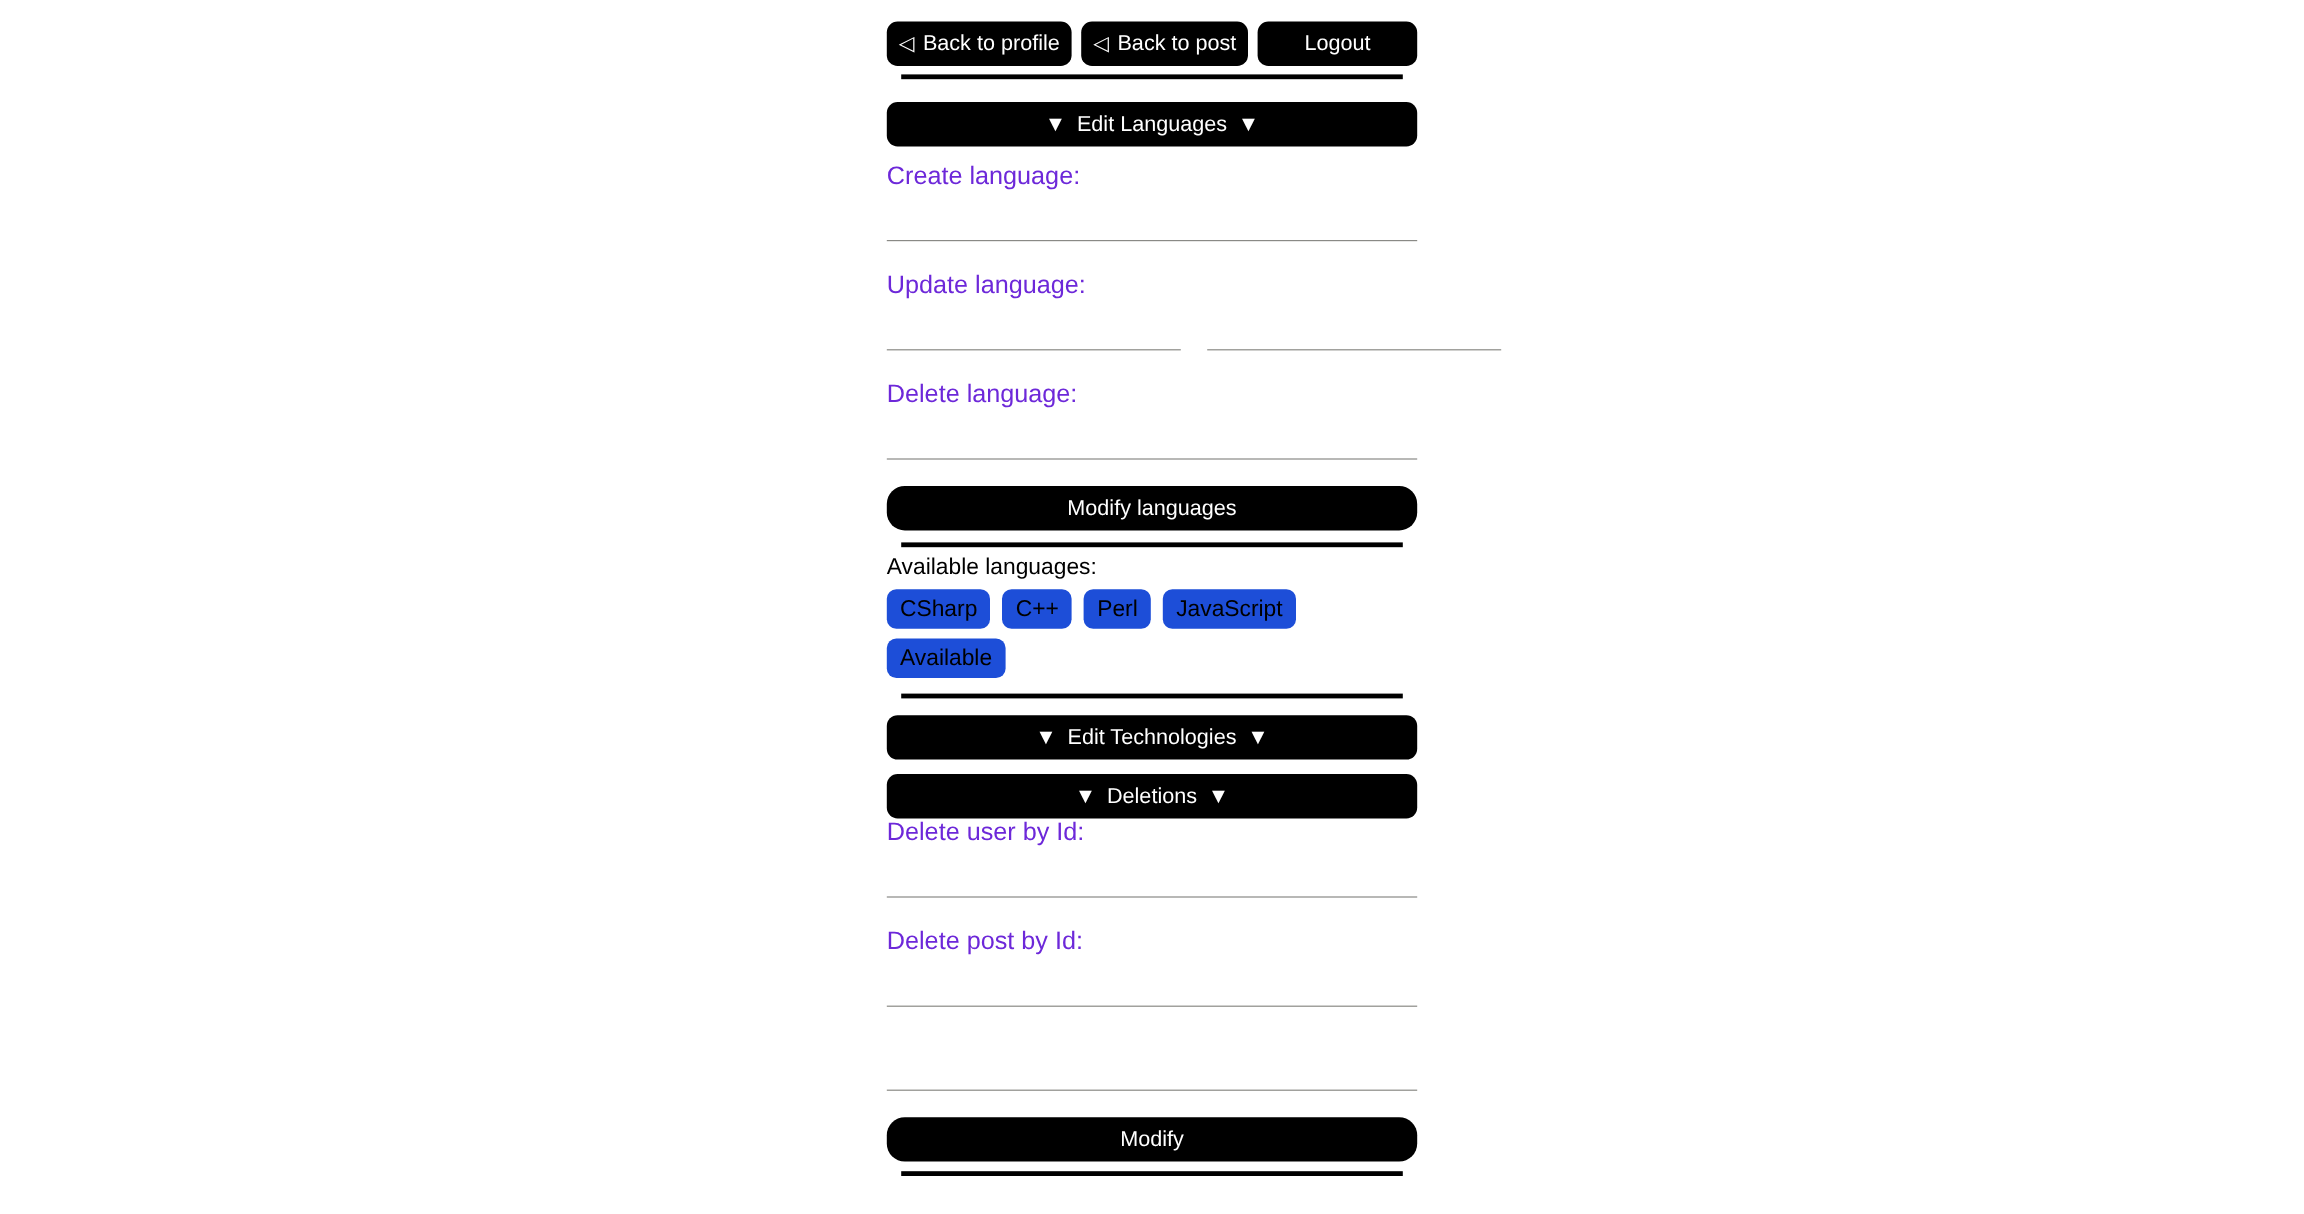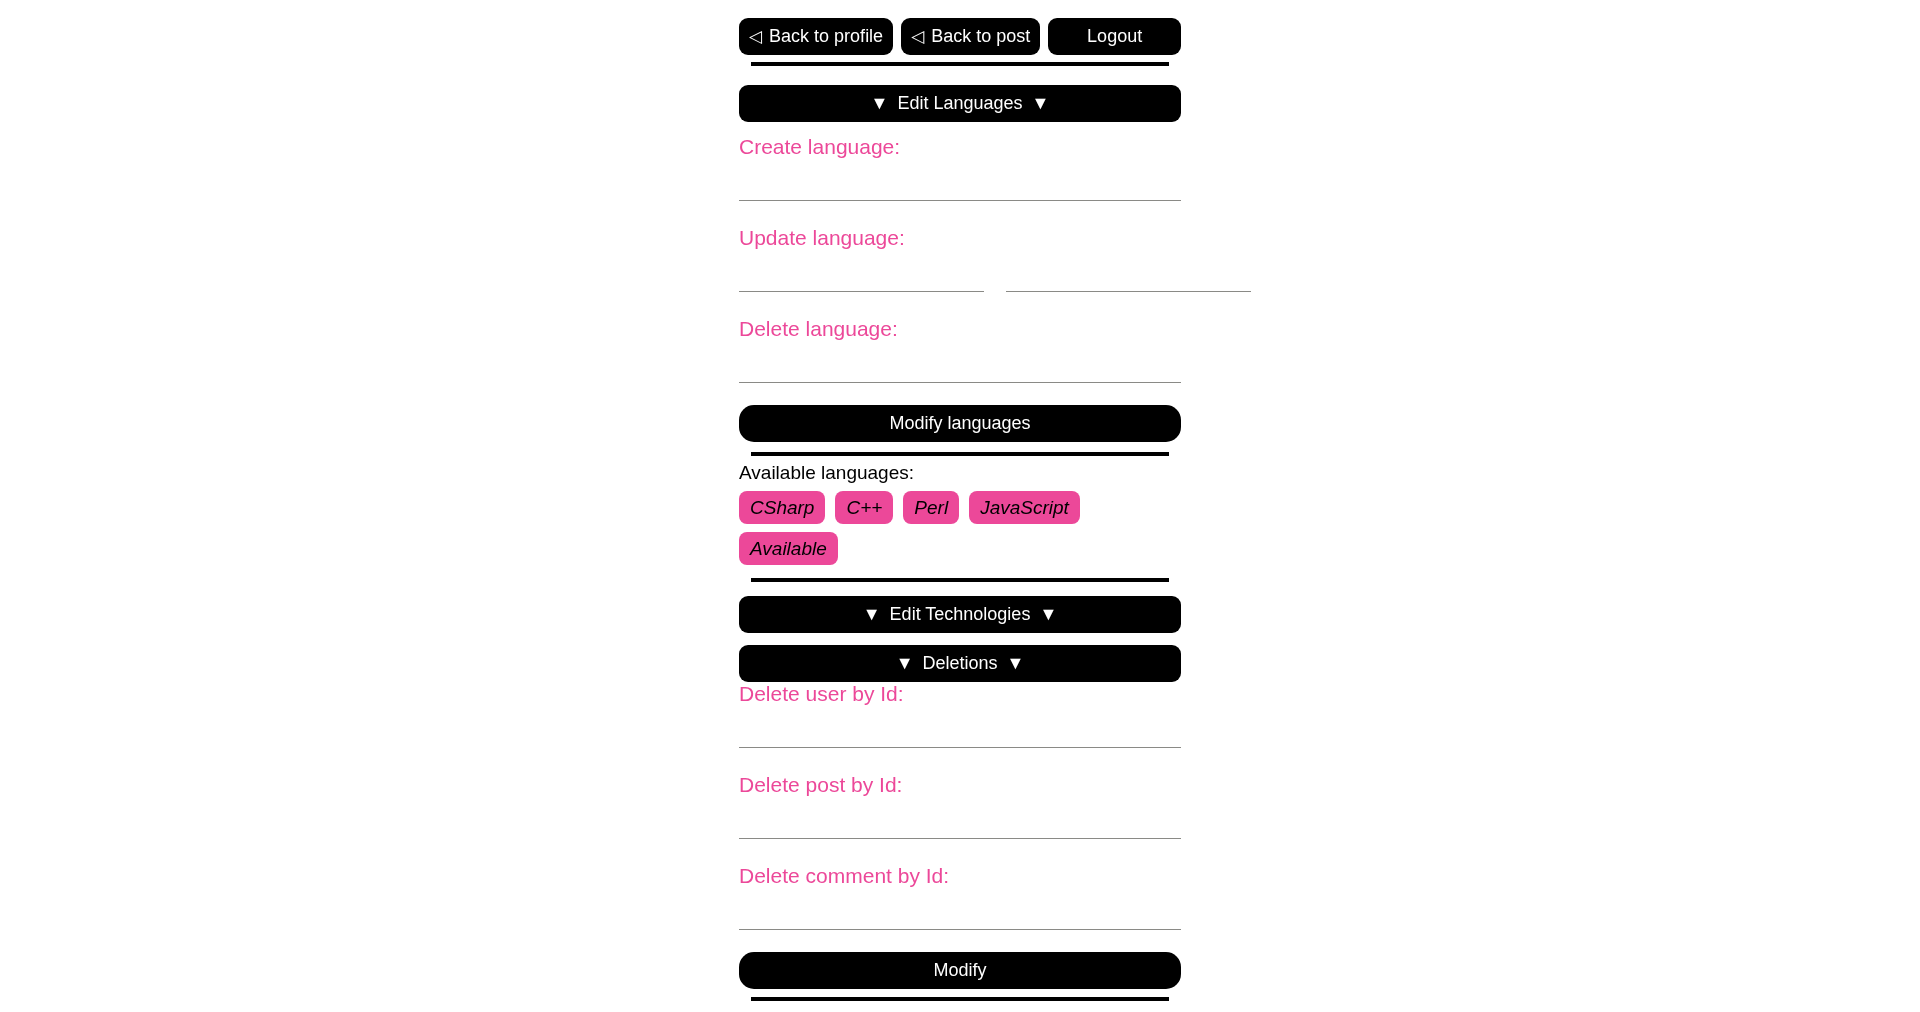--- a/index.html
+++ b/index.html
@@ -68,21 +68,21 @@
   }
   .bar + .bar { margin-top: 12px; }
   
   .field { margin-top: 26px; }
   .field.first { margin-top: 14px; }
   .field.after-bar { margin-top: 1px; }
   .field-label {
     margin: 0;
     font-size: 21px;
     line-height: 21px;
-    color: #ec4899;
+    color: #6d28d9;
   }
   .field input {
     display: block;
     width: 100%;
     height: 44px;
     border: none;
     border-bottom: 1px solid #8a8a86;
     background: transparent;
     font-size: 19px;
     font-family: "Liberation Sans", sans-serif;
@@ -104,27 +104,26 @@
     font-size: 19px;
     line-height: 22px;
   }
   .chips {
     display: flex;
     flex-wrap: wrap;
     gap: 8px 10px;
     margin-top: 7px;
   }
   .chip {
-    background: #ec4899;
+    background: #1d4ed8;
     color: #000000;
     border-radius: 8px;
     padding: 6px 11px;
     font-size: 19px;
     line-height: 21px;
-    font-style: italic;
   }
 </style>
 </head>
 <body>
 
 <div class="app">
 
   <div class="topbar">
     <button class="btn">
       <span class="tri">◁</span>
@@ -198,21 +197,20 @@
     <p class="field-label">Delete user by Id:</p>
     <input type="text" value="" style="">
   </div>
 
   <div class="field">
     <p class="field-label">Delete post by Id:</p>
     <input type="text" value="" style="">
   </div>
 
   <div class="field">
-    <p class="field-label">Delete comment by Id:</p>
     <input type="text" value="" style="">
   </div>
 
   <button class="btn wide-btn">
     <span>Modify</span>
   </button>
 
   <div class="divider last"></div>
 
 </div>

